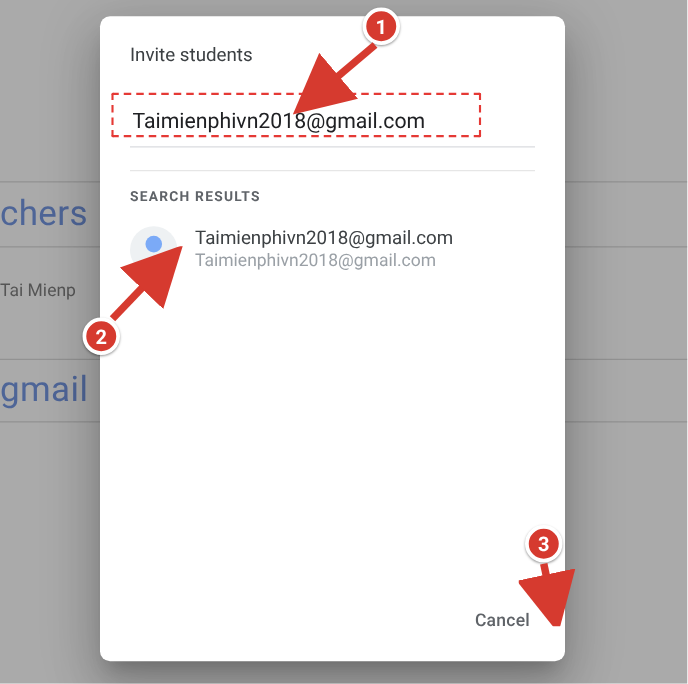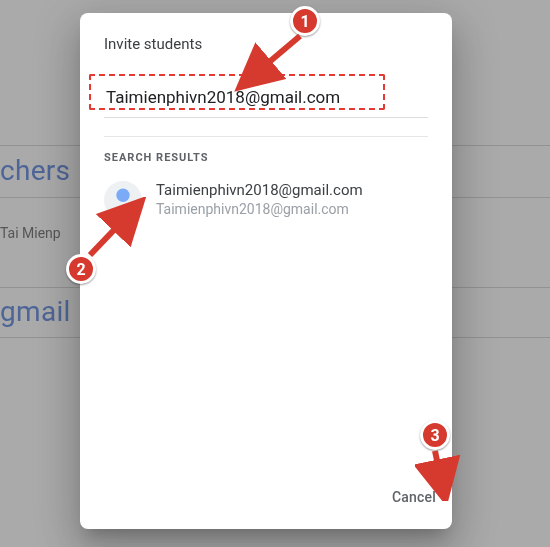--- a/index.html
+++ b/index.html
@@ -110,21 +110,21 @@
   }
   .avatar svg { position: absolute; inset: 0; }
   .result-texts { display: flex; flex-direction: column; }
   .result-name { font-size: 15px; color: #3c4043; line-height: 1.35; }
   .result-email { font-size: 14px; color: #9aa0a6; line-height: 1.35; }
 
   .modal-actions {
     display: flex;
     justify-content: flex-end;
     gap: 22px;
-    padding: 12px 10px 16px 22px;
+    padding: 12px 22px 16px 22px;
   }
   .btn {
     background: none;
     border: none;
     font: inherit;
     font-size: 14px;
     font-weight: 500;
     padding: 8px 6px;
     cursor: pointer;
     letter-spacing: 0.2px;

